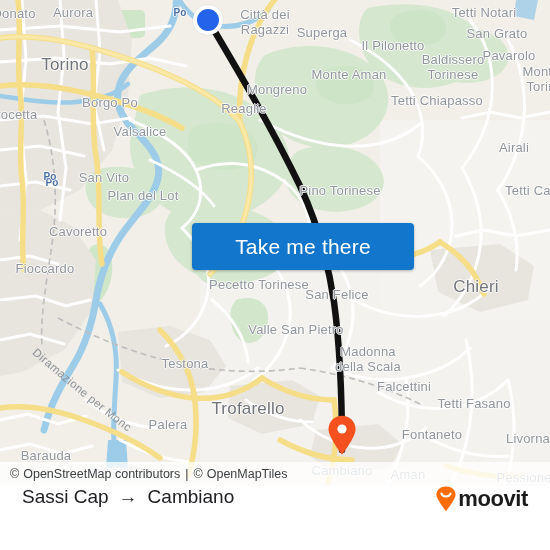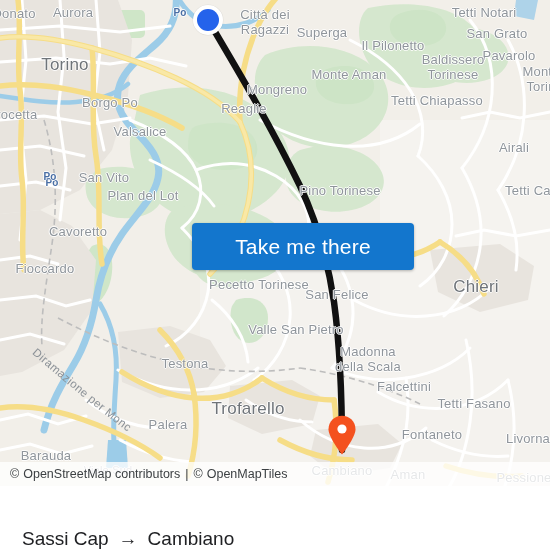--- a/index.html
+++ b/index.html
@@ -154,21 +154,21 @@
 
   
   #footer {
     position: absolute;
     left: 0;
     top: 486px;
     width: 550px;
     height: 64px;
     background: #ffffff;
     display: flex;
-    align-items: flex-end;
+    align-items: flex-start;
     justify-content: space-between;
     box-sizing: border-box;
     padding: 0 22px 0 22px;
   }
   #route-title {
     display: flex;
     align-items: center;
     font-size: 19px;
     color: #202124;
     white-space: nowrap;
@@ -427,14 +427,22 @@
       <a href="#">OpenMapTiles</a>
     </div>
   </div>
 
   <div id="footer">
     <div id="route-title">
       <span>Sassi Cap</span>
       <span class="arrow">→</span>
       <span>Cambiano</span>
     </div>
+    <div id="brand">
+      <svg width="22" height="26" viewBox="0 0 22 26">
+        <path d="M11 25.2 C 11 25.2 20.6 13.6 20.6 8.6 C 20.6 3.9 16.3 0.4 11 0.4
+                 C 5.7 0.4 1.4 3.9 1.4 8.6 C 1.4 13.6 11 25.2 11 25.2 Z" fill="#ff6d00"></path>
+        <path d="M6.4 7.6 C 7.4 11.4 14.6 11.4 15.6 7.6" stroke="#ffffff" stroke-width="2.1" fill="none" stroke-linecap="round"></path>
+      </svg>
+      <span class="brand-text">moovit</span>
+    </div>
   </div>
 </div>
 
 </body></html>

